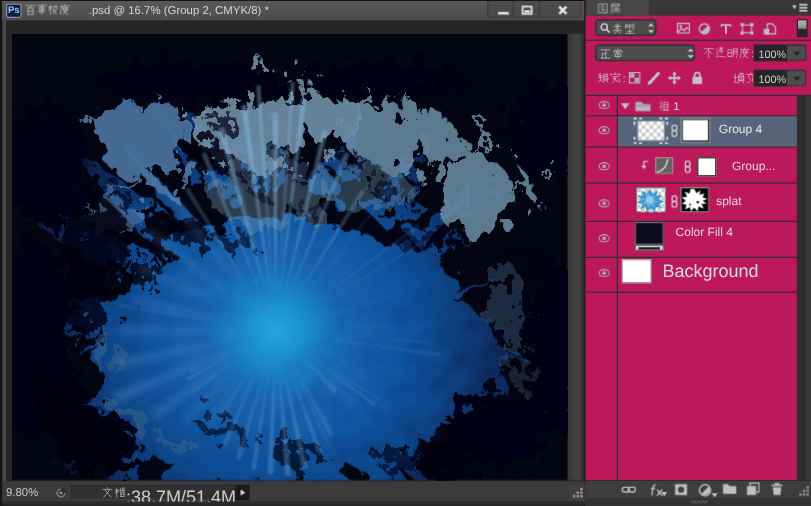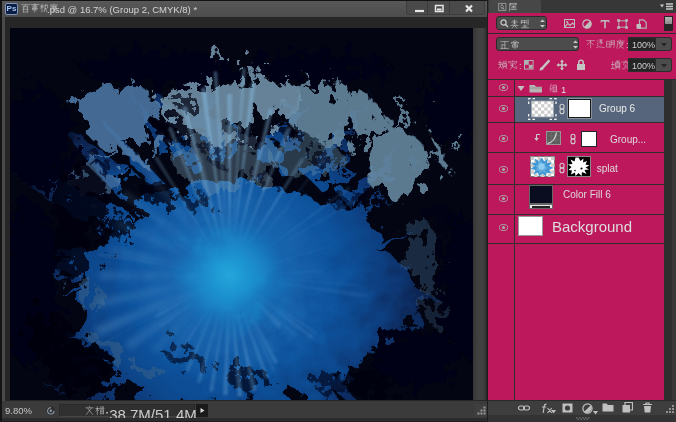--- a/index.html
+++ b/index.html
@@ -20,21 +20,21 @@
         <g transform="translate(9.5,1.5) scale(0.0900)" stroke="#d4d4d4" stroke-width="6" fill="none" stroke-linecap="round" opacity="1.0">
           <path d="M6,12 H94 M30,26 H70 V42 H30 Z M22,56 H78 M26,70 H70 M50,4 V88 L40,96 M26,56 V70"></path>
         </g>
         <g transform="translate(19.0,1.5) scale(0.0900)" stroke="#d4d4d4" stroke-width="6" fill="none" stroke-linecap="round" opacity="1.0">
           <path d="M22,8 V94 M4,28 H42 M22,32 L6,54 M22,32 L38,50 M50,18 H80 M62,18 L48,90 M58,50 L76,92 M80,18 L88,40 L70,60"></path>
         </g>
         <g transform="translate(28.5,1.5) scale(0.0900)" stroke="#d4d4d4" stroke-width="6" fill="none" stroke-linecap="round" opacity="1.0">
           <path d="M48,4 V14 M12,18 H90 M20,18 L10,94 M32,32 H78 M40,32 V46 M66,32 V46 M30,48 H80 M38,60 H72 M60,60 L34,94 M44,74 L80,94"></path>
         </g>
       </svg>
-<div class="abs" style="left:47px;top:4px;font-size:9.5px;color:#d4d4d4;white-space:pre">.psd @ 16.7% (Group 2, CMYK/8) *</div>
+<div class="abs" style="left:74px;top:4px;font-size:9.5px;color:#d4d4d4;white-space:pre">.psd @ 16.7% (Group 2, CMYK/8) *</div>
 <div class="abs" style="left:406px;top:1px;width:79px;height:14px;background:#4a4a4a;border:1px solid #3e3e3e;border-top:none;border-radius:0 0 3px 3px"></div>
 <div class="abs" style="left:427px;top:1px;width:1px;height:13px;background:#3a3a3a"></div>
 <div class="abs" style="left:449px;top:1px;width:1px;height:13px;background:#3a3a3a"></div>
 <svg class="abs" style="left:406px;top:1px" width="79" height="14">
         <path d="M9,10 H18" stroke="#e6e6e6" stroke-width="2.2"></path>
         <rect x="29.5" y="4.5" width="7.5" height="6" fill="none" stroke="#e6e6e6" stroke-width="1.5"></rect>
         <rect x="31" y="7.5" width="4.5" height="2" fill="#e6e6e6"></rect>
         <path d="M60,4.5 L66,10.5 M66,4.5 L60,10.5" stroke="#e6e6e6" stroke-width="2.2"></path>
       </svg>
 <svg class="abs" style="left:10px;top:28px" width="463" height="372" viewBox="0 0 464 373" preserveAspectRatio="none">
@@ -494,21 +494,21 @@
         <rect x="16.3" y="15.8" width="3.2" height="3.2" fill="#cccccc"></rect>
         <rect x="22.7" y="15.8" width="3.2" height="3.2" fill="#cccccc"></rect>
         <rect x="3.5" y="3" width="22" height="16" fill="none" stroke="#9aa3ad" stroke-width="0.8"></rect>
         <path d="M0.7,6 V0.7 H7 M21.5,0.7 H28 V6 M28,16 V21.3 H21.5 M7,21.3 H0.7 V16" fill="none" stroke="#f2f2f2" stroke-width="1.3" stroke-dasharray="2.6,2"></path>
       </svg>
 <svg class="abs" style="left:70px;top:103px" width="8" height="12">
         <rect x="2" y="1.2" width="4" height="5" rx="2" fill="none" stroke="#cfcfcf" stroke-width="1.1"></rect>
         <rect x="2" y="5.8" width="4" height="5" rx="2" fill="none" stroke="#cfcfcf" stroke-width="1.1"></rect>
       </svg>
 <div class="abs" style="left:79.5px;top:99px;width:23px;height:19px;background:#fff;border:1px solid #1a1a1a;outline:1px solid #88909c"></div>
-<div class="abs" style="left:111px;top:103px;font-size:10px;color:#eaeaea">Group 6</div>
+<div class="abs" style="left:111px;top:103px;font-size:10px;color:#eaeaea">Group 4</div>
 <svg class="abs" style="left:45px;top:133px" width="8" height="10">
         <path d="M3.5,1.5 H7 M3.5,1.5 V6" stroke="#c9c9c9" stroke-width="1.1" fill="none"></path>
         <path d="M1.2,5 L3.5,8 L5.8,5 Z" fill="#c9c9c9"></path>
       </svg>
 <svg class="abs" style="left:58px;top:131px" width="15" height="14">
         <rect x="0.5" y="0.5" width="14" height="13" fill="#5d5d5d" stroke="#989898" stroke-width="1"></rect>
         <path d="M0.5,4.8 H14.5 M0.5,9.2 H14.5 M5.2,0.5 V13.5 M9.8,0.5 V13.5" stroke="#6e6e6e" stroke-width="0.8"></path>
         <path d="M1.5,12.5 C6,11.5 9.5,8 10.5,1.5" stroke="#cfcfcf" stroke-width="1.3" fill="none"></path>
       </svg>
 <svg class="abs" style="left:81px;top:133px" width="8" height="12">
@@ -552,21 +552,21 @@
         <rect x="0.5" y="0.5" width="23" height="20" fill="#000" stroke="#888" stroke-width="1"></rect>
         <path d="M11.5,1.5 L13.5,5 L16.5,2.5 L16,6.5 L20,5 L18.5,8.5 L22.5,9.5 L18.5,11.5 L22,13.5 L17.5,14 L19.5,18 L15,16 L14.5,20 L11.5,17 L8.5,20 L8,16.5 L4,18.5 L5,14.5 L1.5,14 L4.5,11 L1,8.5 L5.5,8 L3.5,3.5 L7.5,5.5 L8.5,1.5 Z" fill="#ffffff"></path>
         <circle cx="11.5" cy="11" r="5" fill="#fff"></circle>
         <circle cx="14.5" cy="12.5" r="1.1" fill="#000"></circle>
         <circle cx="8" cy="14.5" r="0.8" fill="#000"></circle>
       </svg>
 <div class="abs" style="left:106px;top:163px;font-size:10px;color:#dddddd;white-space:pre"> splat </div>
 <div class="abs" style="left:41px;top:185px;width:24px;height:19px;background:#0a0d1f;border:1px solid #666"></div>
 <div class="abs" style="left:41px;top:204px;width:24px;height:5px;background:#e8e8e8;border:1px solid #666"></div>
 <div class="abs" style="left:44px;top:205.5px;width:18px;height:2px;background:#222"></div>
-<div class="abs" style="left:75px;top:189px;font-size:10px;color:#dddddd">Color Fill 6</div>
+<div class="abs" style="left:75px;top:189px;font-size:10px;color:#dddddd">Color Fill 4</div>
 <div class="abs" style="left:30px;top:215.5px;width:25px;height:20px;background:#ffffff;border:1px solid #999"></div>
 <div class="abs" style="left:64px;top:218px;font-size:15px;color:#dddddd">Background</div>
 <div class="abs" style="left:0;top:400px;width:188px;height:1px;background:#2a2a2a"></div>
 <div class="abs" style="left:0;top:401px;width:188px;height:14px;background:#3e3e3e"></div>
 <svg class="abs" style="left:30px;top:404px" width="12" height="8">
         <rect x="0.5" y="2" width="6" height="4" rx="2" fill="none" stroke="#c0c0c0" stroke-width="1.2"></rect>
         <rect x="5.5" y="2" width="6" height="4" rx="2" fill="none" stroke="#c0c0c0" stroke-width="1.2"></rect>
       </svg>
 <svg class="abs" style="left:53px;top:403px" width="12" height="11">
         <path d="M5.5,1.2 C4,1 3.4,2 3.2,3.2 L2.2,9.8 M1,4 H5.2 M6.5,5 L10.8,10 M10.8,5 L6.5,10" stroke="#c0c0c0" stroke-width="1.1" fill="none"></path>

